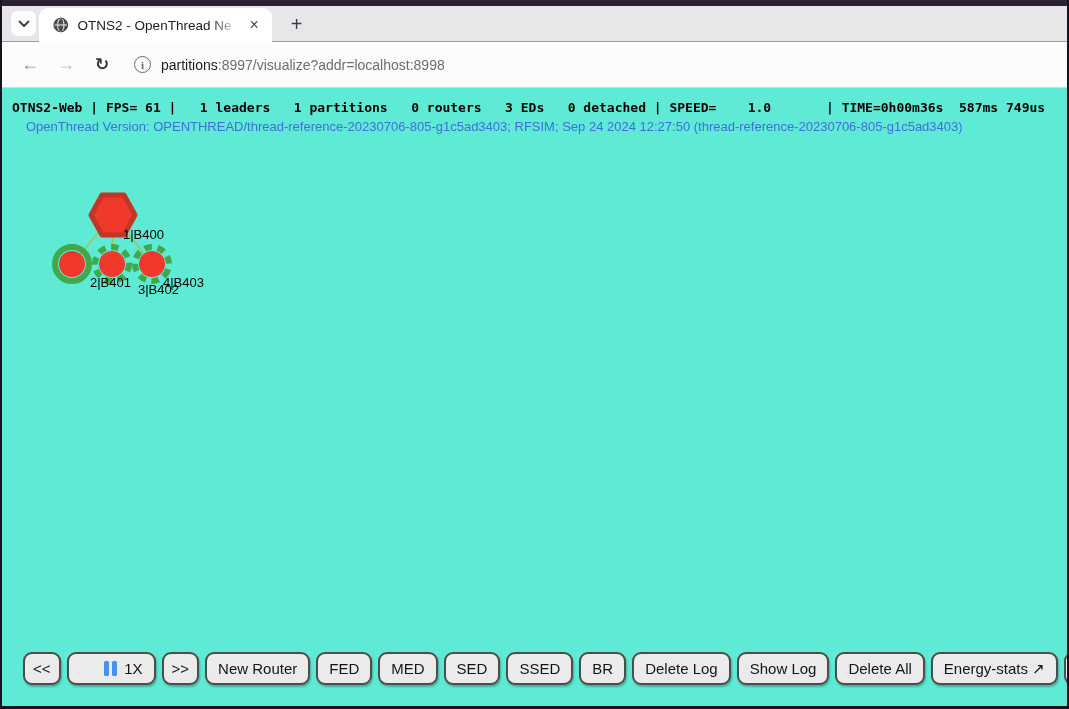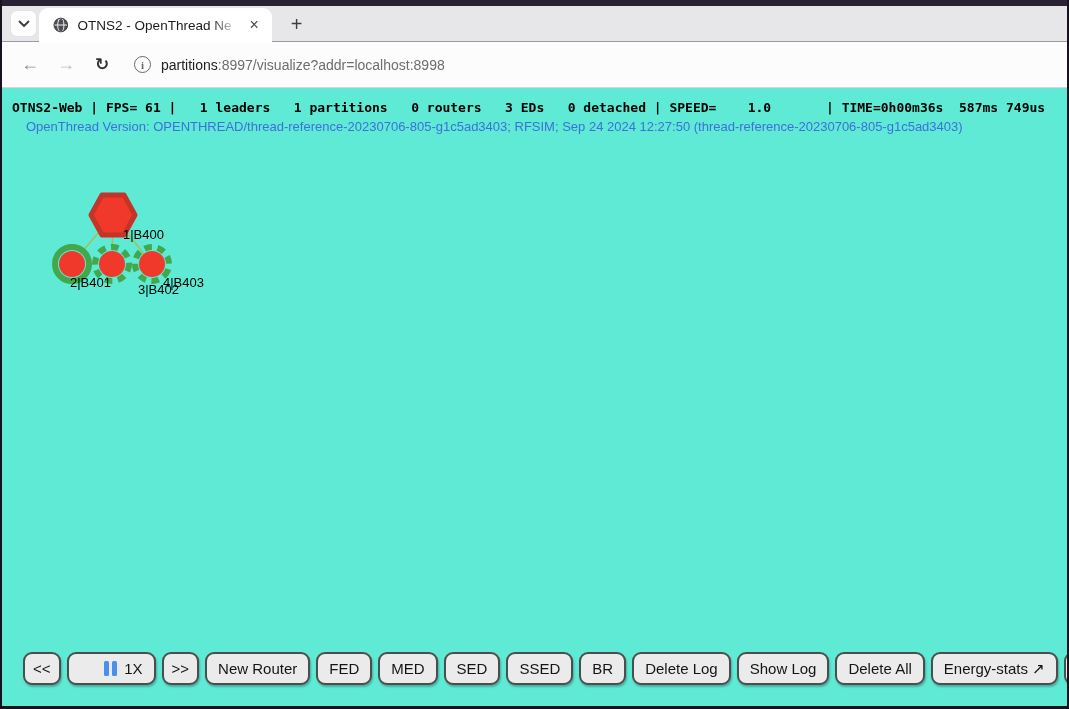--- a/index.html
+++ b/index.html
@@ -157,21 +157,21 @@
       <circle cx="70" cy="176" r="17" style="fill:none;stroke:var(--ring_green);stroke-width:6"></circle>
       <circle cx="110" cy="176" r="17" style="fill:none;stroke:var(--ring_green);stroke-width:6;stroke-dasharray:7.5 5.6"></circle>
       <circle cx="150" cy="176" r="17" transform="rotate(22 150 176)" style="fill:none;stroke:var(--ring_green);stroke-width:6;stroke-dasharray:7.5 5.6"></circle>
 
       <circle cx="70" cy="176" r="13" style="fill:var(--node_red)"></circle>
       <circle cx="110" cy="176" r="13" style="fill:var(--node_red)"></circle>
       <circle cx="150" cy="176" r="13" style="fill:var(--node_red)"></circle>
     </svg>
 
     <div class="node-label" style="left:121px; top:139px;">1|B400</div>
-    <div class="node-label" style="left:68px;  top:187px;">2|B401</div>
+    <div class="node-label" style="left:88px;  top:187px;">2|B401</div>
     <div class="node-label" style="left:136px; top:187px;margin-top:7px;">3|B402</div>
     <div class="node-label" style="left:161px; top:187px;">4|B403</div>
 
     <div class="toolbar">
       <div class="tbtn tbtn-step">&lt;&lt;</div>
       <div class="tbtn speed-btn">
         <span class="pause-icon"><span></span><span></span></span>
         <span>1X</span>
       </div>
       <div class="tbtn tbtn-step">&gt;&gt;</div>

